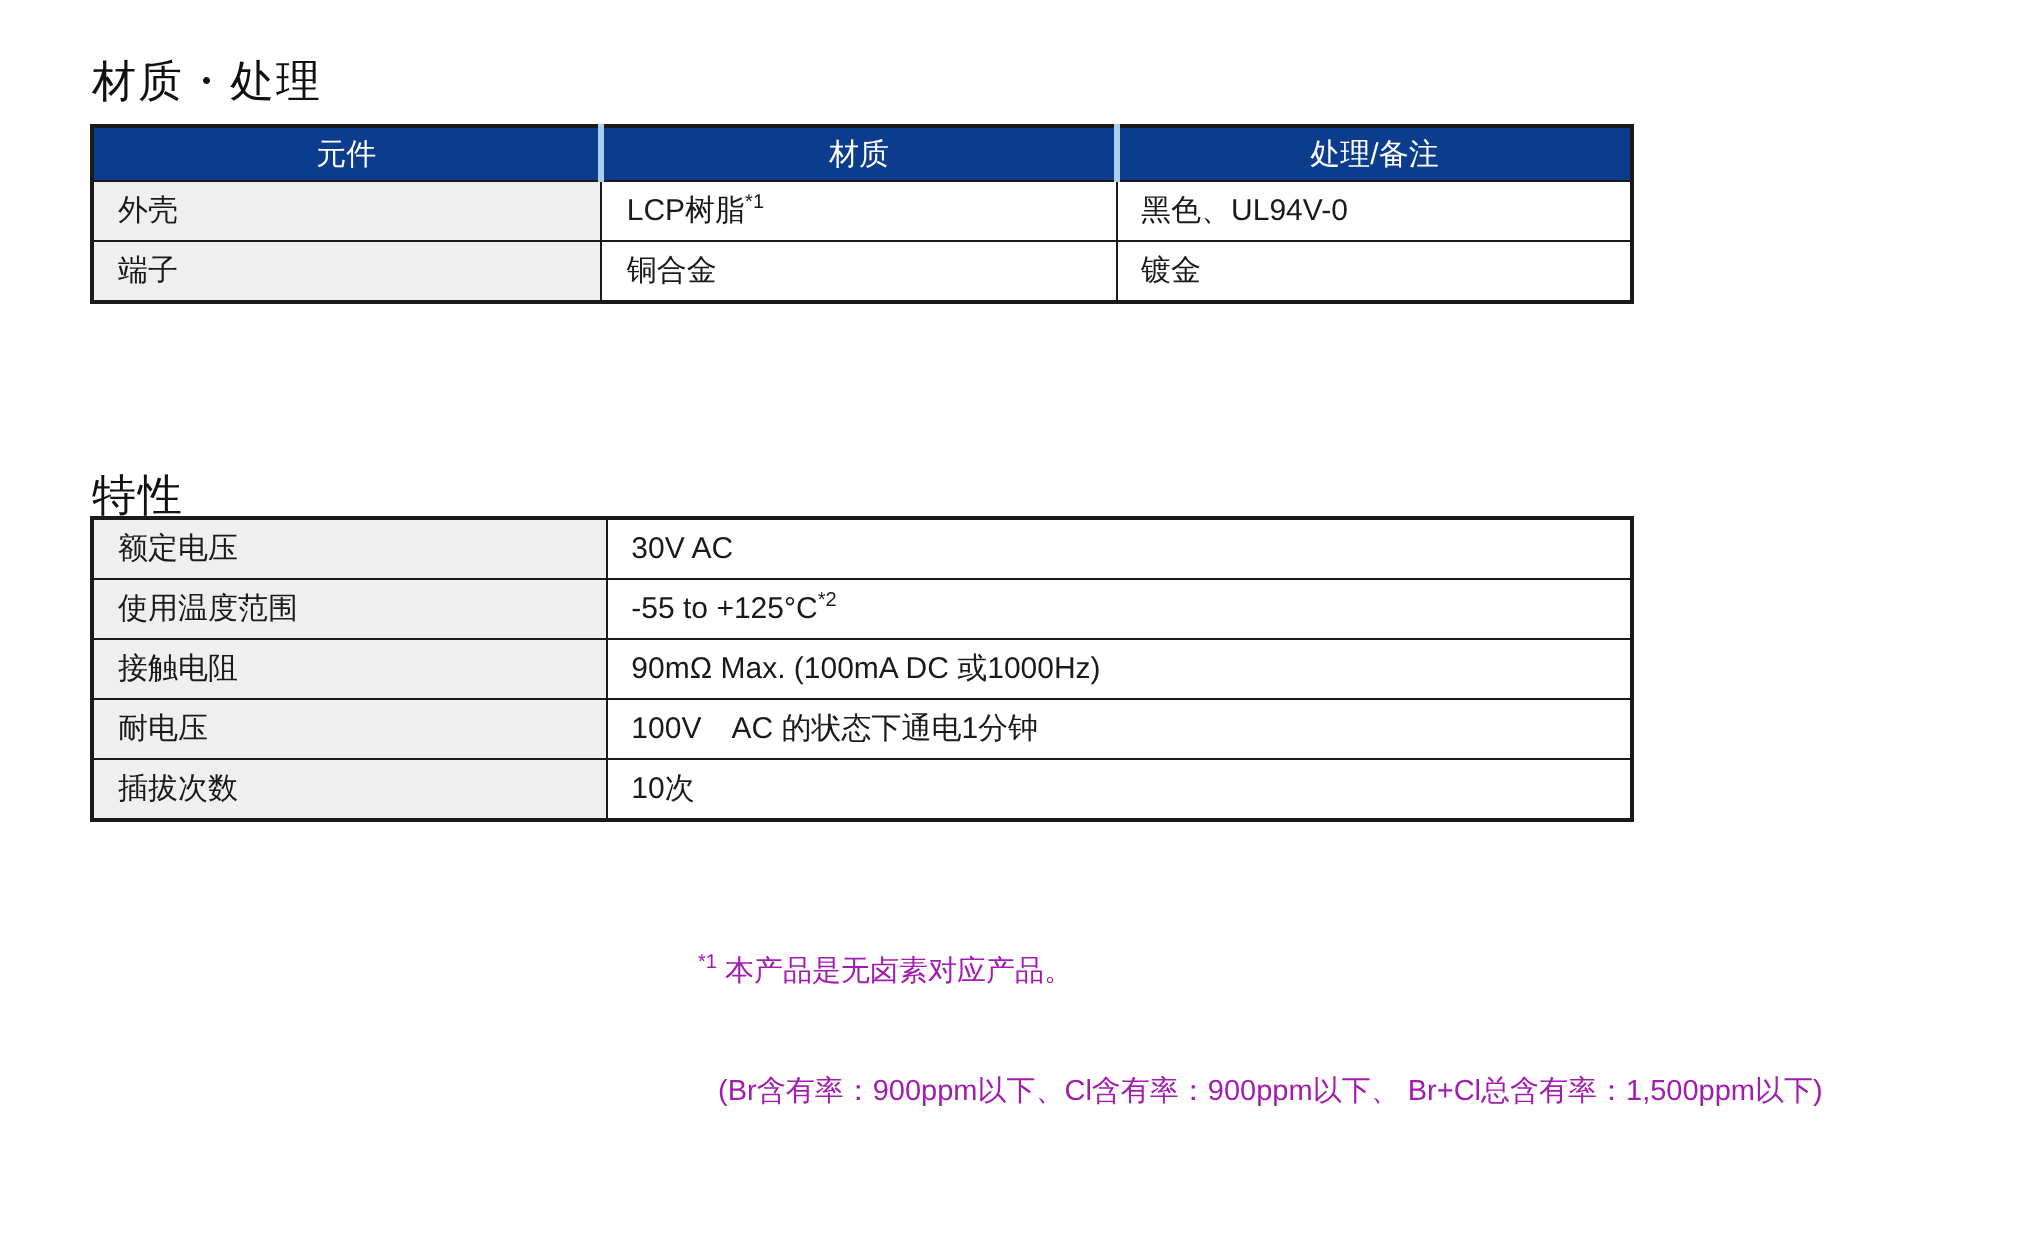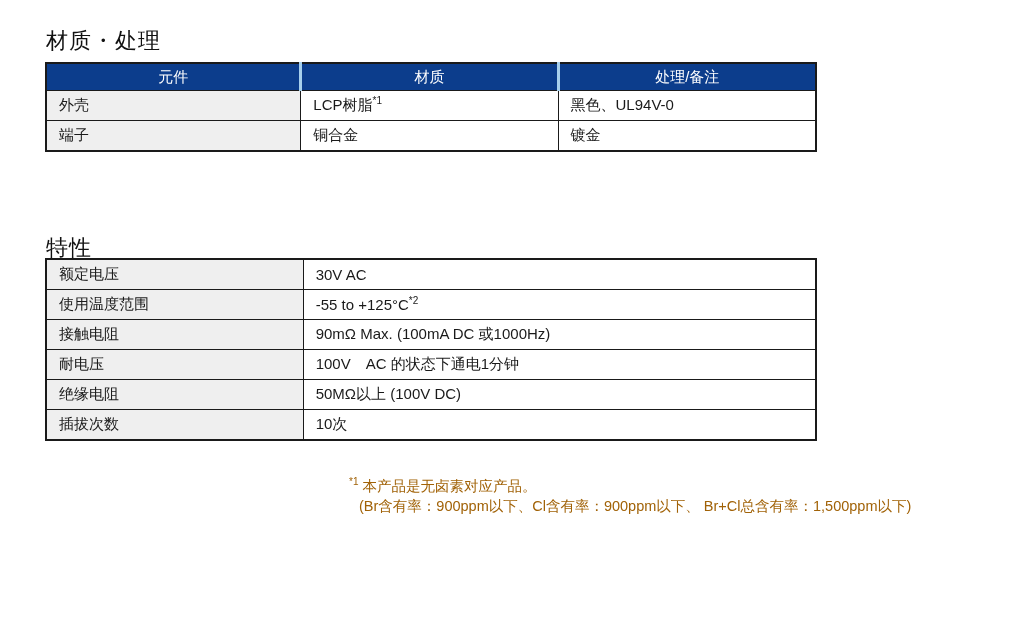--- a/index.html
+++ b/index.html
@@ -63,24 +63,24 @@
     font-size: 10px;
     vertical-align: super;
     line-height: 0;
   }
   .footnotes {
     position: absolute;
     left: 349px;
     top: 477px;
     font-size: 14.5px;
     line-height: 19.5px;
-    color: #a16207;
+    color: #a21caf;
   }
   .fn-line { white-space: nowrap; }
-  .fn-detail { padding-left: 10px; }
+  .fn-detail { padding-left: 10px; margin-top: 40px; }
 </style>
 </head>
 <body>
 
 <h2 class="sec-title" id="materials-title">材质・处理</h2>
 
 <table class="spec" id="materials-table">
   <colgroup>
     <col style="width:33.1%">
     <col style="width:33.4%">
@@ -125,24 +125,20 @@
     </tr>
     <tr>
       <td class="label-cell">接触电阻</td>
       <td><span>90mΩ Max. (100mA DC 或1000Hz)</span><sup class="fnref"></sup></td>
     </tr>
     <tr>
       <td class="label-cell">耐电压</td>
       <td><span>100V　AC 的状态下通电1分钟</span><sup class="fnref"></sup></td>
     </tr>
     <tr>
-      <td class="label-cell">绝缘电阻</td>
-      <td><span>50MΩ以上 (100V DC)</span><sup class="fnref"></sup></td>
-    </tr>
-    <tr>
       <td class="label-cell">插拔次数</td>
       <td><span>10次</span><sup class="fnref"></sup></td>
     </tr>
   </tbody>
 </table>
 
 <div class="footnotes">
   <div class="fn-line"><sup class="fnref">*1</sup> <span>本产品是无卤素对应产品。</span></div>
   <div class="fn-line fn-detail">(Br含有率：900ppm以下、Cl含有率：900ppm以下、 Br+Cl总含有率：1,500ppm以下)</div>
 </div>

